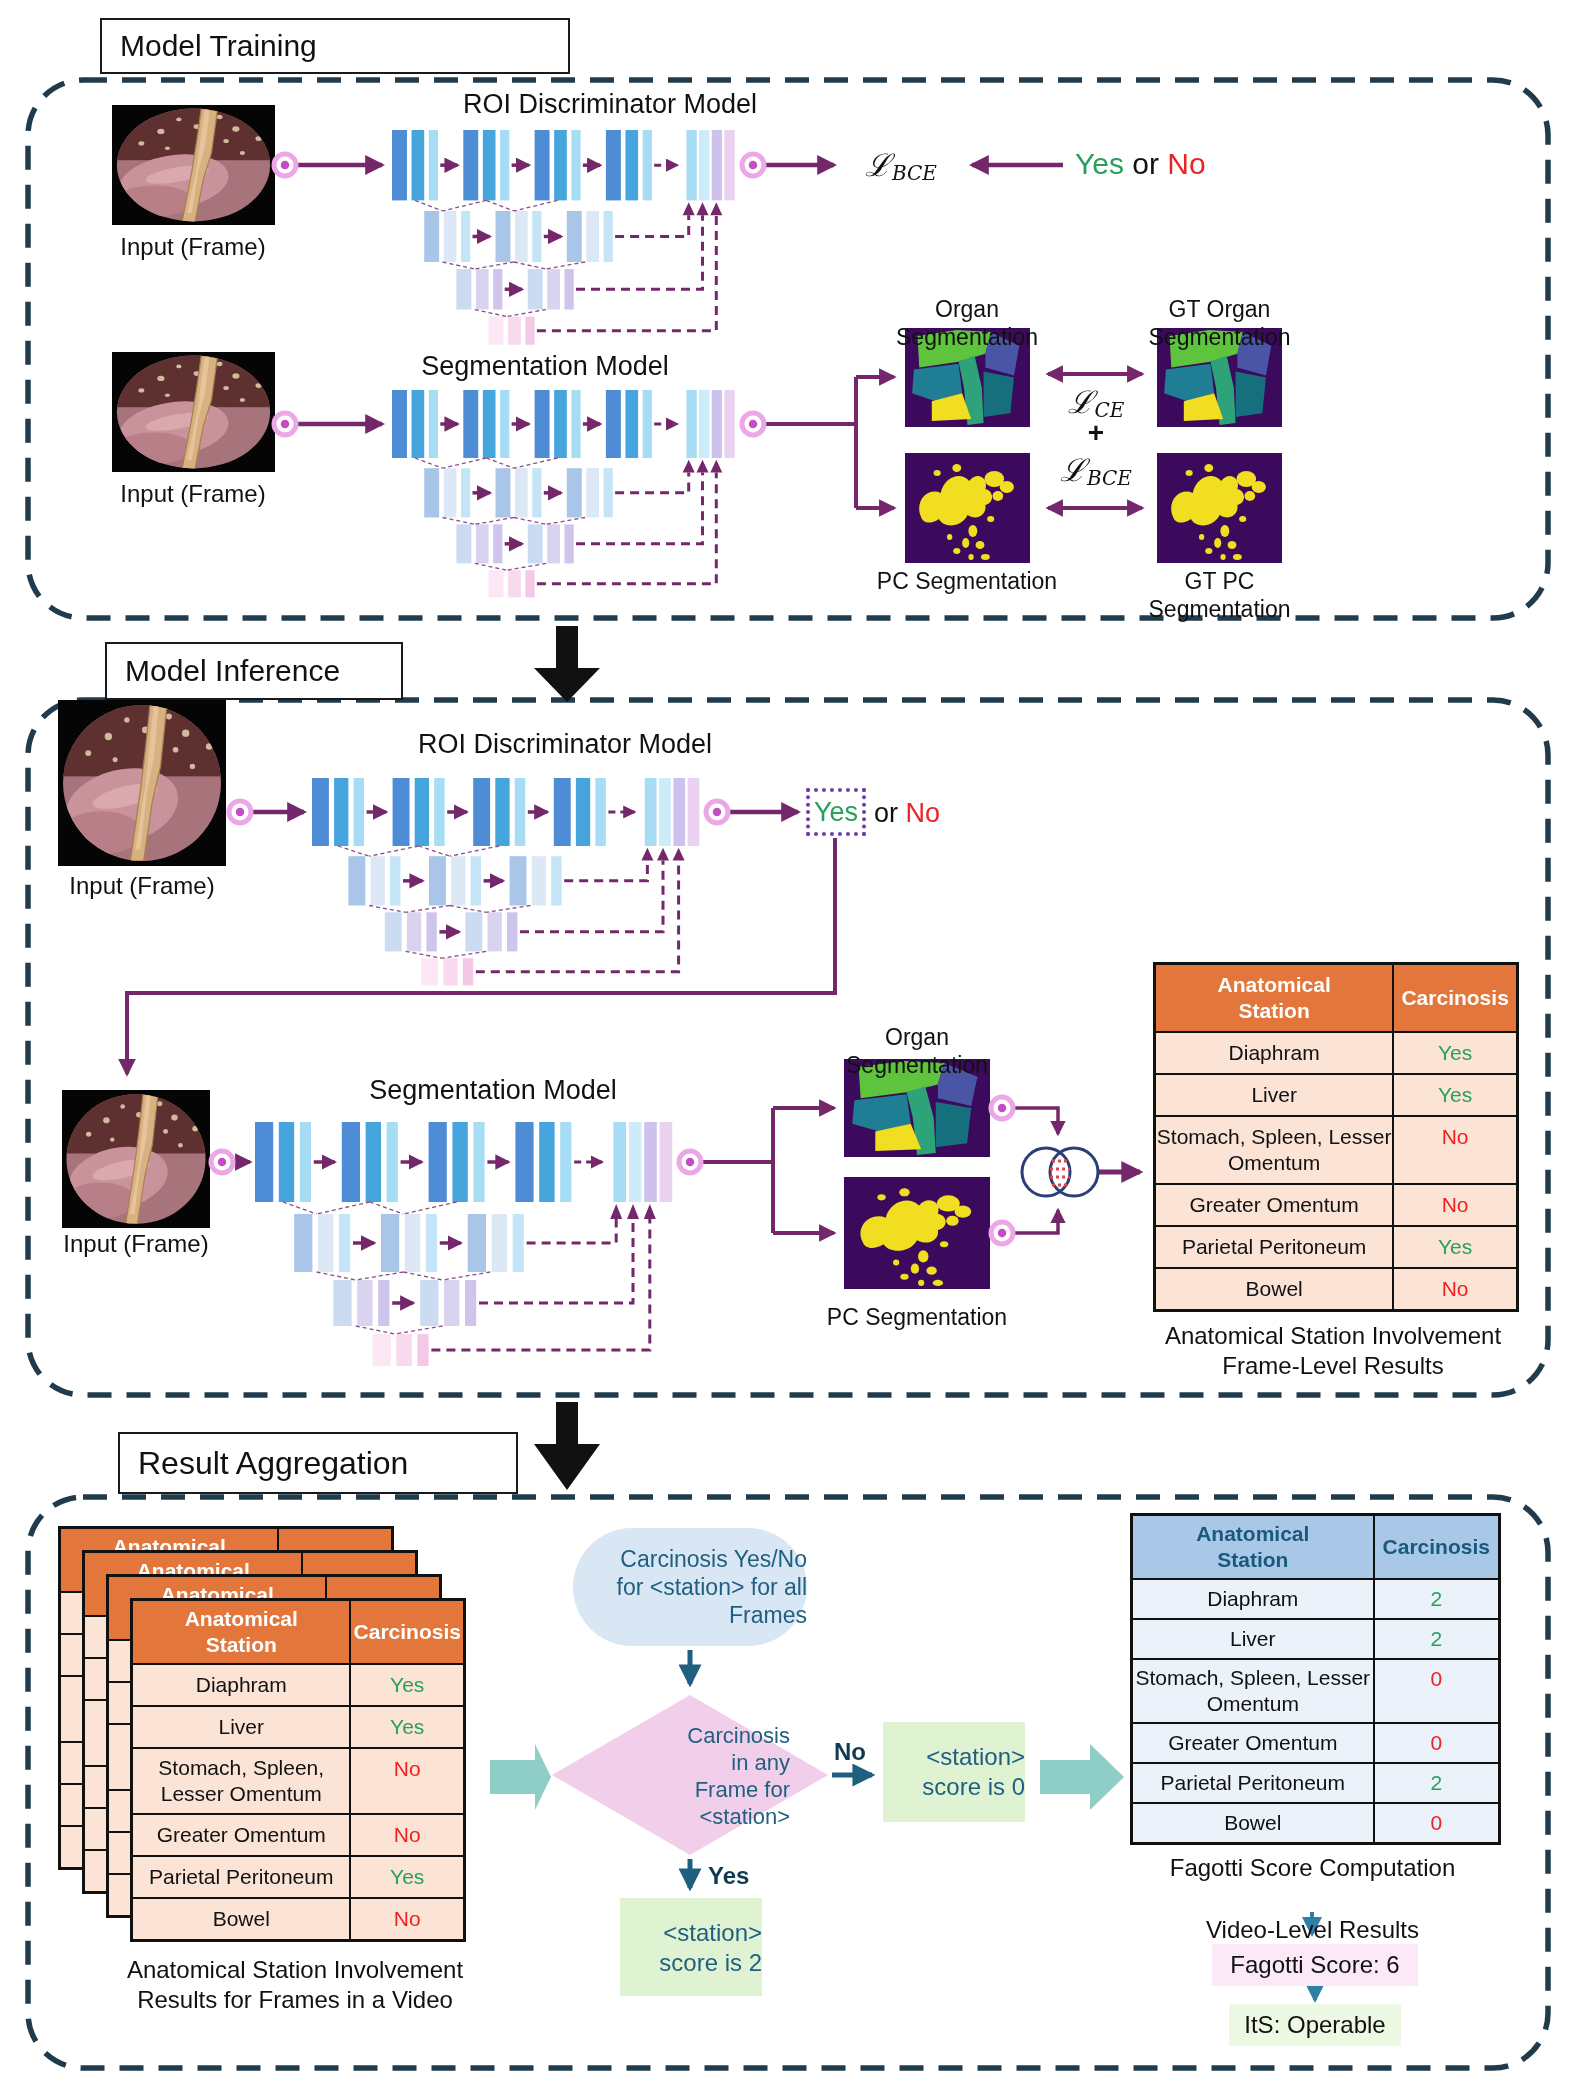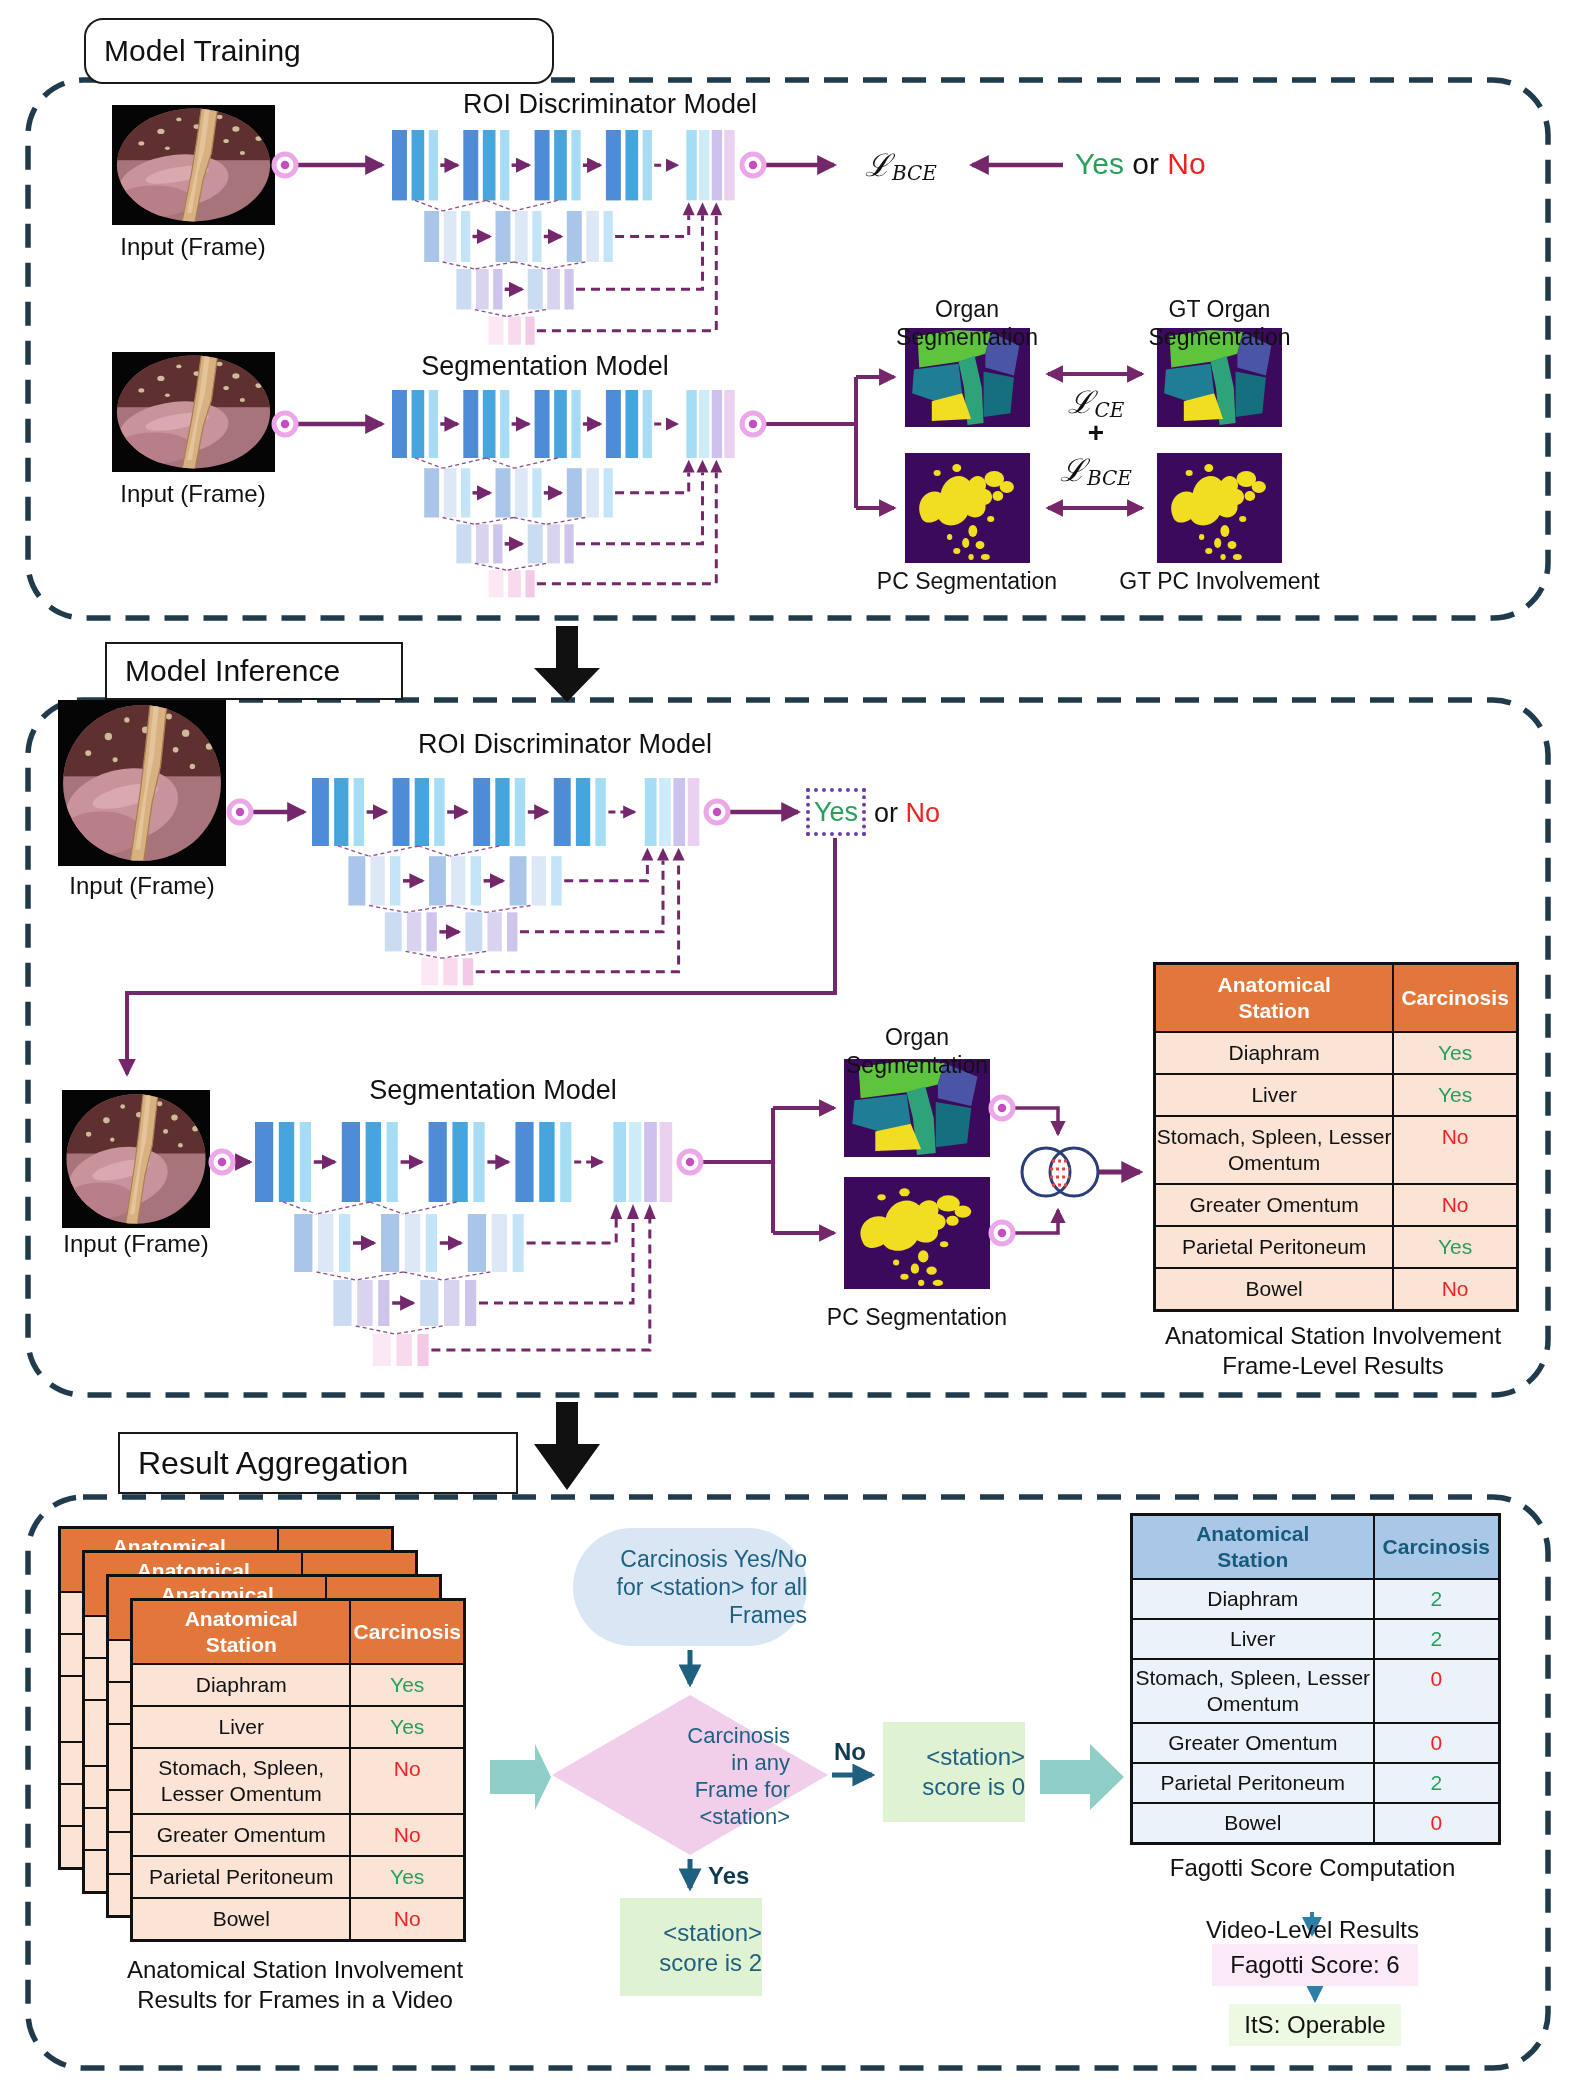--- a/index.html
+++ b/index.html
@@ -444,36 +444,36 @@
         <circle cx="222" cy="1162" r="5.5" fill="#C44EBF" stroke="#fff" stroke-width="2.5"></circle>
         <circle cx="690" cy="1162" r="11" fill="none" stroke="#ECA7E8" stroke-width="5"></circle>
         <circle cx="690" cy="1162" r="5.5" fill="#C44EBF" stroke="#fff" stroke-width="2.5"></circle>
         <circle cx="1002" cy="1108" r="11" fill="none" stroke="#ECA7E8" stroke-width="5"></circle>
         <circle cx="1002" cy="1108" r="5.5" fill="#C44EBF" stroke="#fff" stroke-width="2.5"></circle>
         <circle cx="1002" cy="1233" r="11" fill="none" stroke="#ECA7E8" stroke-width="5"></circle>
         <circle cx="1002" cy="1233" r="5.5" fill="#C44EBF" stroke="#fff" stroke-width="2.5"></circle>
       </g>
 </svg>
 
-<div class="title-box" style="left:84px;top:18px;width:470px;height:66px;border-radius:19px;">
+<div class="title-box" style="left:100px;top:18px;width:470px;height:56px;">
       <span>Model Training</span>
     </div>
 <div class="lbl" style="left:380px;top:88px;width:460px;font-size:27px;">ROI Discriminator Model</div>
 <div class="lbl" style="left:103px;top:233px;width:180px;font-size:24px;">Input (Frame)</div>
 <div class="loss" style="left:845px;top:143px;width:112px;"><span class="sym">ℒ</span><sub>BCE</sub></div>
 <div class="yesno" style="left:1075px;top:147px;"><span class="yes-t">Yes</span><span class="or-t">&nbsp;</span><span class="or-t">or</span><span class="or-t">&nbsp;</span><span class="no-t">No</span></div>
 <div class="lbl" style="left:325px;top:350px;width:440px;font-size:27px;">Segmentation Model</div>
 <div class="lbl" style="left:103px;top:480px;width:180px;font-size:24px;">Input (Frame)</div>
 <div class="lbl" style="left:872px;top:296px;width:190px;font-size:23px;">Organ Segmentation</div>
 <div class="lbl" style="left:1117px;top:296px;width:205px;font-size:23px;">GT Organ Segmentation</div>
 <div class="loss" style="left:1058px;top:380px;width:76px;"><span class="sym">ℒ</span><sub>CE</sub></div>
 <div class="lbl" style="left:1058px;top:416px;width:76px;font-size:28px;font-weight:bold;">+</div>
 <div class="loss" style="left:1050px;top:448px;width:92px;"><span class="sym">ℒ</span><sub>BCE</sub></div>
 <div class="lbl" style="left:872px;top:568px;width:190px;font-size:23px;">PC Segmentation</div>
-<div class="lbl" style="left:1117px;top:568px;width:205px;font-size:23px;">GT PC Involvement</div>
+<div class="lbl" style="left:1117px;top:568px;width:205px;font-size:23px;">GT PC Segmentation</div>
 
 <div class="title-box" style="left:105px;top:642px;width:298px;height:58px;">
       <span>Model Inference</span>
     </div>
 <div class="lbl" style="left:335px;top:728px;width:460px;font-size:27px;">ROI Discriminator Model</div>
 <div class="lbl" style="left:52px;top:872px;width:180px;font-size:24px;">Input (Frame)</div>
 <div class="yes-dashed" style="left:806px;top:788px;width:60px;height:48px;">Yes</div>
 <div class="yesno" style="left:874px;top:798px;font-size:27px;"><span class="or-t">or</span><span class="or-t">&nbsp;</span><span class="no-t">No</span></div>
 <div class="lbl" style="left:263px;top:1074px;width:460px;font-size:27px;">Segmentation Model</div>
 <div class="lbl" style="left:46px;top:1230px;width:180px;font-size:24px;">Input (Frame)</div>

